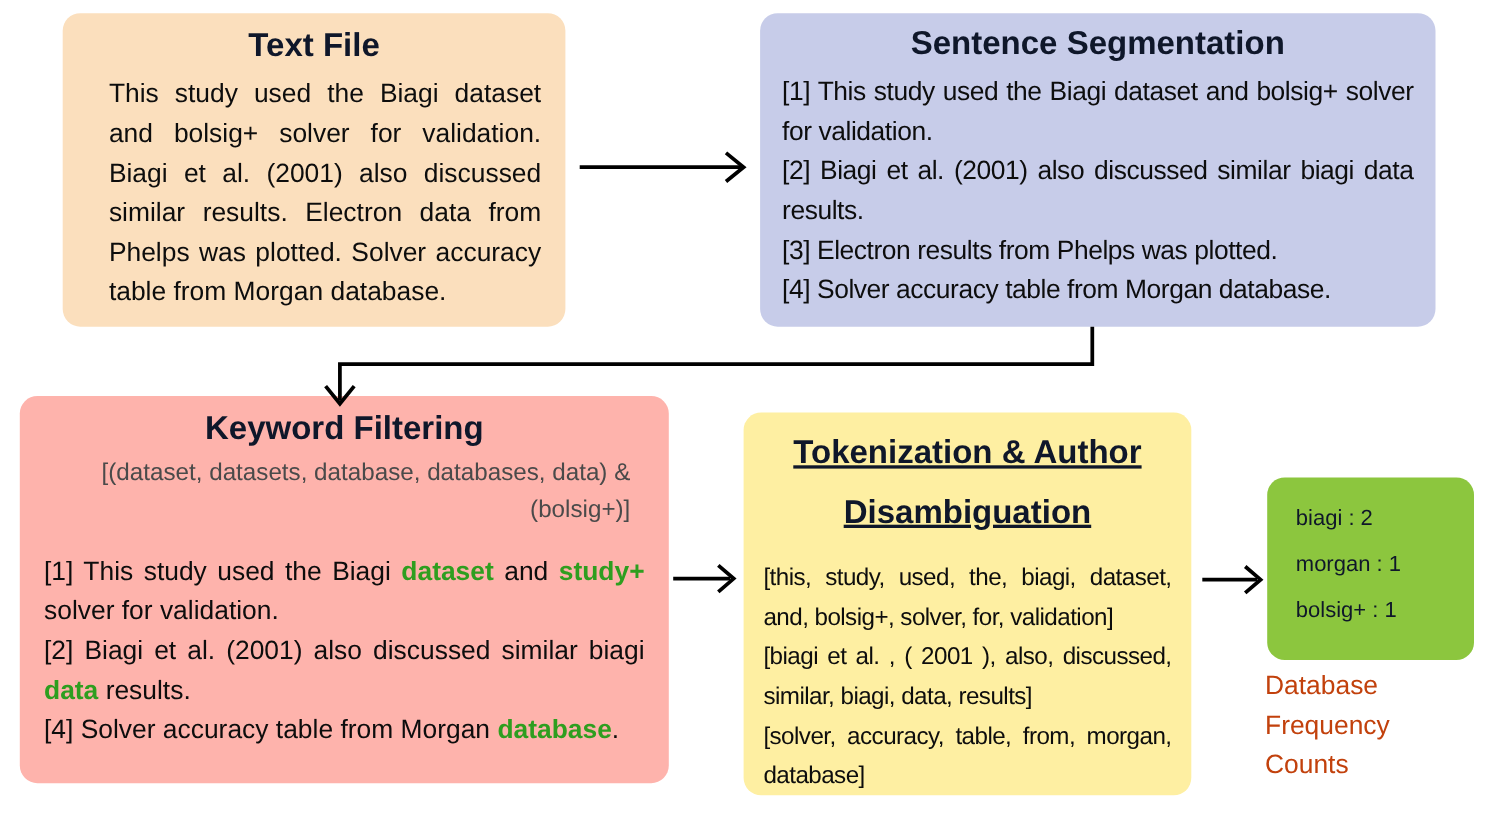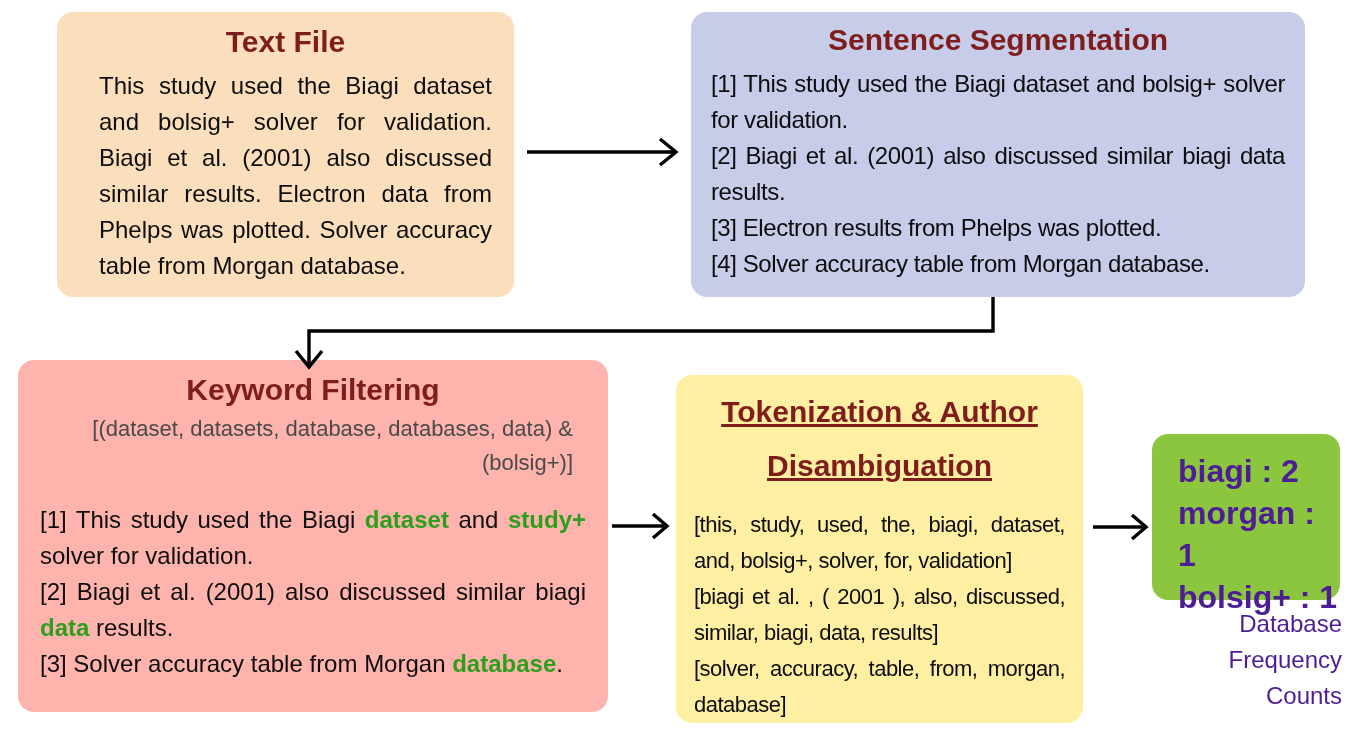--- a/index.html
+++ b/index.html
@@ -1,21 +1,21 @@
 <!DOCTYPE html>
 <html><head>
 <meta charset="utf-8">
 <style>
   html,body{margin:0;padding:0;background:#ffffff;}
   .canvas{
     position:relative;width:1350px;height:745px;background:#ffffff;overflow:hidden;
     font-family:"Liberation Sans","DejaVu Sans",sans-serif;color:#0d0d0d;
   }
   .box{position:absolute;border-radius:16px;box-sizing:border-box;}
-  .box-title{margin:0;text-align:center;font-size:30px;line-height:40px;font-weight:600;color:#7f1d1d;}
+  .box-title{margin:0;text-align:center;font-size:30px;line-height:40px;font-weight:600;color:#0f172a;}
   .flow-body{font-size:24px;line-height:36px;color:#0d0d0d;}
   .jtext{text-align:justify;}
   .para{margin:0;}
 
   
   .text-file{left:57px;top:12px;width:457px;height:285px;background:#fbdfbd;padding:10px 22px 0 22px;}
   .text-file .flow-body{margin-top:6px;margin-left:20px;}
 
   
   .segmentation{left:691px;top:12px;width:614px;height:285px;background:#c7cce9;padding:8px 20px 0 20px;}
@@ -27,24 +27,24 @@
   .keyword .flow-body{margin-top:22px;}
   .kw{color:#2e9e1f;font-weight:700;margin-top:20px;}
 
   
   .tokenization{left:676px;top:375px;width:407px;height:348px;background:#feefa2;padding:10px 18px 0 18px;}
   .tokenization .box-title{line-height:54px;text-decoration:underline;}
   .tokenization .flow-body{margin-top:14px;font-size:22px;line-height:36px;letter-spacing:-0.5px;}
 
   
   .freq{left:1152px;top:434px;width:188px;height:166px;background:#8cc63e;padding:16px 0 0 26px;}
-  .freq-entry{font-size:32px;line-height:42px;color:#4c1d95;font-weight:bold;}
+  .freq-entry{font-size:20px;line-height:42px;color:#0f172a;}
   .freq-caption{
-    position:absolute;left:1150px;top:606px;width:192px;text-align:right;
-    font-size:24px;line-height:36px;color:#4c1d95;
+    position:absolute;left:1150px;top:606px;width:192px;text-align:left;
+    font-size:24px;line-height:36px;color:#c2410c;
   }
 
   .arrows{position:absolute;left:0;top:0;width:1350px;height:745px;pointer-events:none;}
 </style>
 </head>
 <body>
 
 <div class="canvas">
 
   <div class="box text-file">
@@ -61,21 +61,21 @@
       <p class="para jtext">[4] Solver accuracy table from Morgan database.</p>
     </div>
   </div>
 
   <div class="box keyword">
     <h2 class="box-title">Keyword Filtering</h2>
     <p class="filter-rule para">[(dataset, datasets, database, databases, data) &amp; (bolsig+)]</p>
     <div class="flow-body">
       <p class="para jtext"><span>[1] This study used the Biagi </span><span class="kw">dataset</span><span> and </span><span class="kw">study+</span><span> solver for validation.</span></p>
       <p class="para jtext"><span>[2] Biagi et al. (2001) also discussed similar biagi </span><span class="kw">data</span><span> results.</span></p>
-      <p class="para jtext"><span>[3] Solver accuracy table from Morgan </span><span class="kw">database</span><span>.</span></p>
+      <p class="para jtext"><span>[4] Solver accuracy table from Morgan </span><span class="kw">database</span><span>.</span></p>
     </div>
   </div>
 
   <div class="box tokenization">
     <h2 class="box-title">Tokenization &amp; Author Disambiguation</h2>
     <div class="flow-body">
       <p class="para jtext">[this, study, used, the, biagi, dataset, and, bolsig+, solver, for, validation]</p>
       <p class="para jtext">[biagi et al. , ( 2001 ), also, discussed, similar, biagi, data, results]</p>
       <p class="para jtext">[solver, accuracy, table, from, morgan, database]</p>
     </div>

